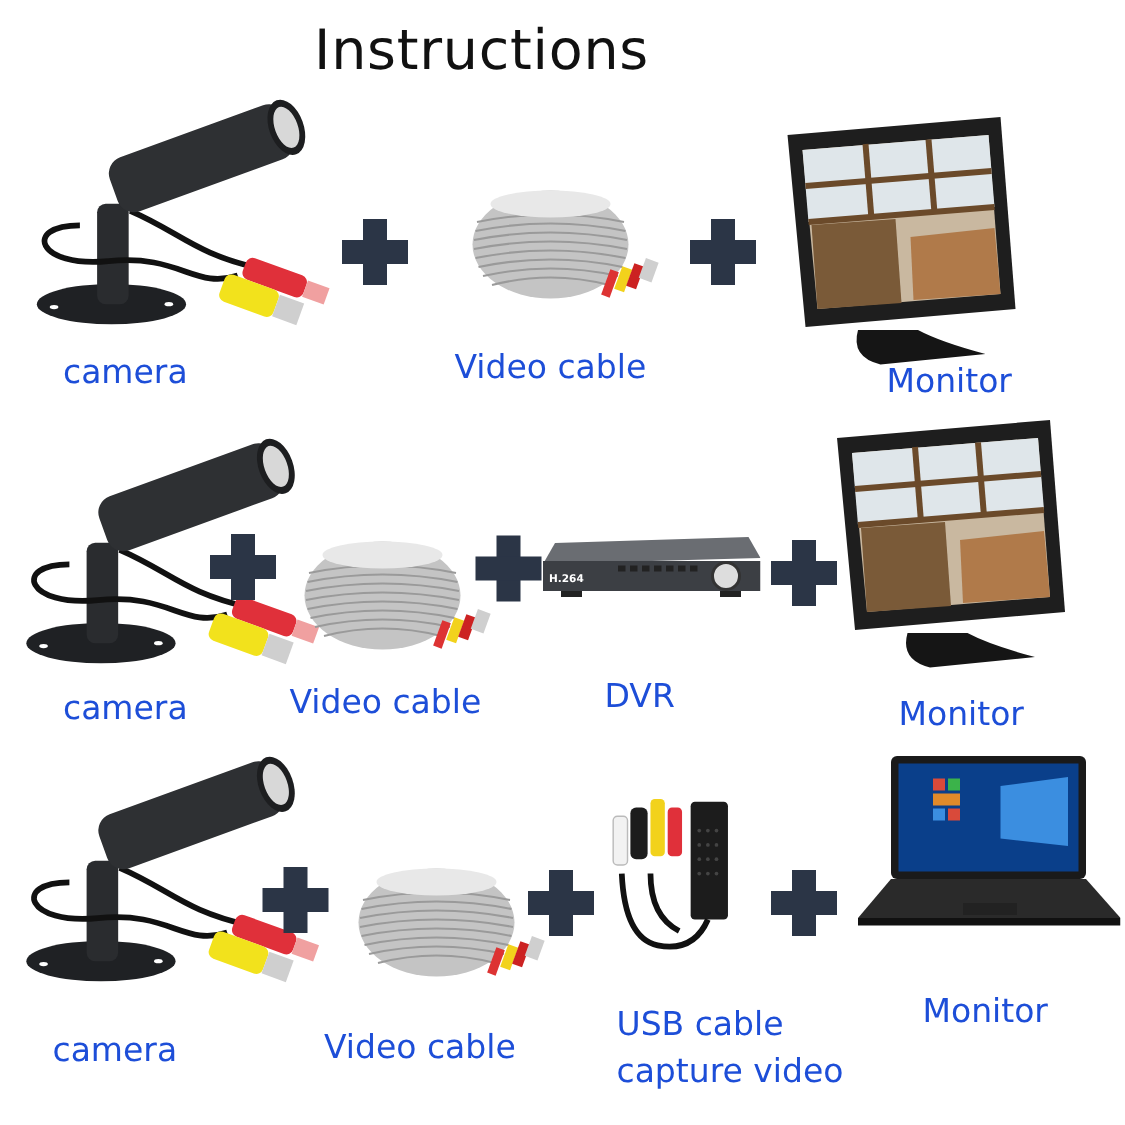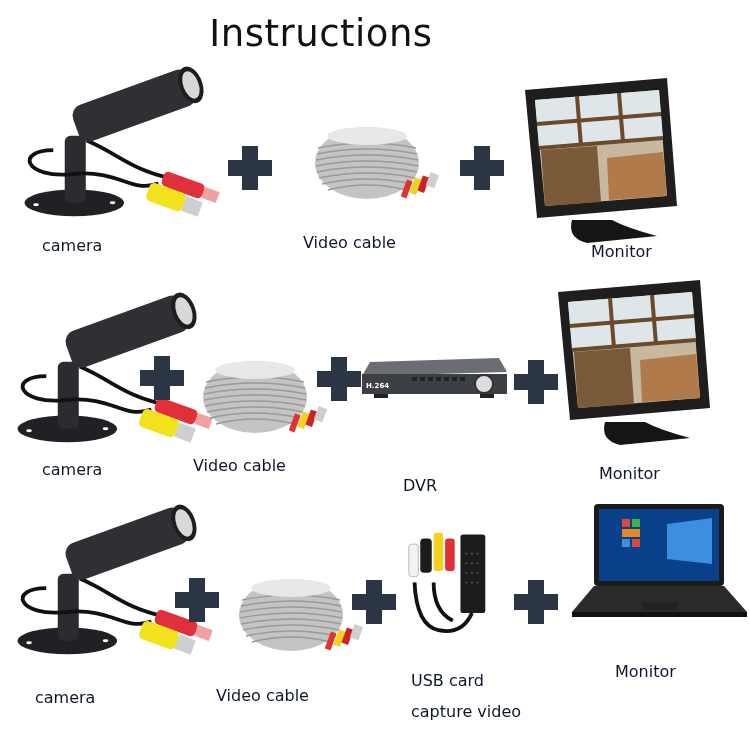--- a/index.html
+++ b/index.html
@@ -1,19 +1,19 @@
 <!DOCTYPE html>
 <html><head>
 <meta charset="utf-8">
 <style>
   html, body { margin:0; padding:0; background:#ffffff; }
   body { width:750px; height:750px; position:relative; overflow:hidden; font-family:"DejaVu Sans", sans-serif; color:#111; }
   .abs { position:absolute; }
   .title { left:0; width:642px; top:12px; text-align:center; font-size:37px; letter-spacing:0.5px; color:#111; }
-  .label { font-size:16px; color:#0f172a; white-space:nowrap; }
+  .label { font-size:22px; color:#1d4ed8; white-space:nowrap; }
   .plus { width:44px; height:44px; }
   .plus::before, .plus::after { content:""; position:absolute; background:#2b3546; }
   .plus::before { left:14px; top:0; width:16px; height:44px; }
   .plus::after { left:0; top:14px; width:44px; height:16px; }
 
   
   .cam { width:220px; height:170px; }
   
   .coil { width:130px; height:90px; }
   
@@ -171,35 +171,35 @@
 <div class="abs plus" style="left:317px;top:357px"></div>
 <svg class="abs dvr" style="left:362px;top:352px" viewBox="0 0 145 46">
     <use href="#dvr-g"></use>
   </svg>
 <div class="abs plus" style="left:514px;top:360px"></div>
 <svg class="abs mon" style="left:550px;top:280px" viewBox="0 0 165 170">
     <use href="#monitor-g"></use>
   </svg>
 <div class="abs label" style="left:42px;top:460px">camera</div>
 <div class="abs label" style="left:193px;top:456px">Video cable</div>
-<div class="abs label" style="left:403px;top:476px">DVR</div>
+<div class="abs label" style="left:403px;top:452px">DVR</div>
 <div class="abs label" style="left:599px;top:464px">Monitor</div>
 
 <svg class="abs cam" style="left:8px;top:496px" viewBox="0 0 230 175">
     <use href="#camera-g"></use>
   </svg>
 <div class="abs plus" style="left:175px;top:578px"></div>
 <svg class="abs coil" style="left:236px;top:570px" viewBox="0 0 130 90">
     <use href="#coil-g"></use>
   </svg>
 <div class="abs plus" style="left:352px;top:580px"></div>
 <svg class="abs usb" style="left:403px;top:525px" viewBox="0 0 90 115">
     <use href="#usb-g"></use>
   </svg>
 <div class="abs plus" style="left:514px;top:580px"></div>
 <svg class="abs lap" style="left:572px;top:504px" viewBox="0 0 175 115">
     <use href="#laptop-g"></use>
   </svg>
 <div class="abs label" style="left:35px;top:688px">camera</div>
 <div class="abs label" style="left:216px;top:686px">Video cable</div>
-<div class="abs label" style="left:411px;top:671px">USB card</div>
+<div class="abs label" style="left:411px;top:671px">USB cable</div>
 <div class="abs label" style="left:411px;top:702px">capture video</div>
 <div class="abs label" style="left:615px;top:662px">Monitor</div>
 
 </body></html>

